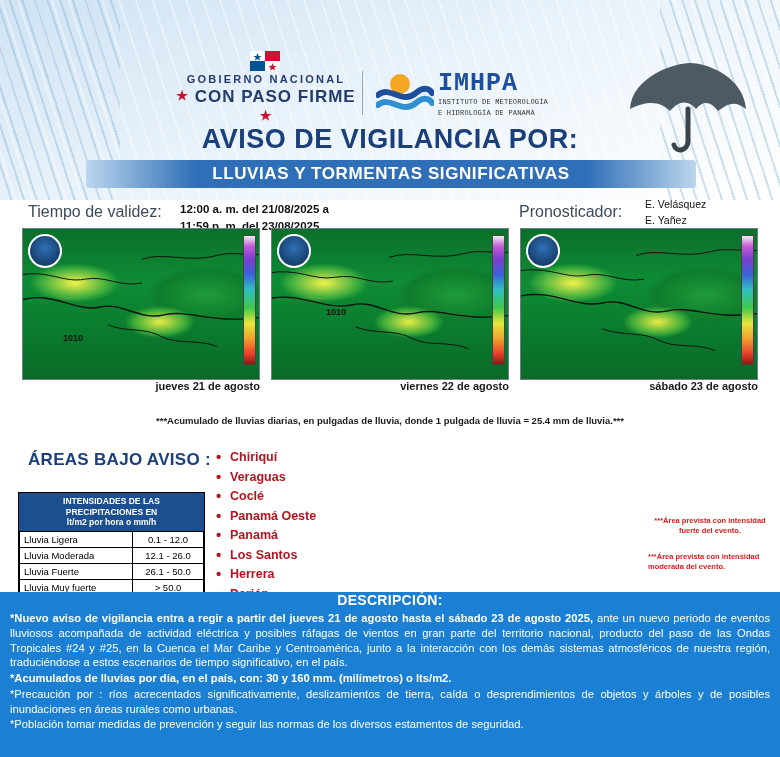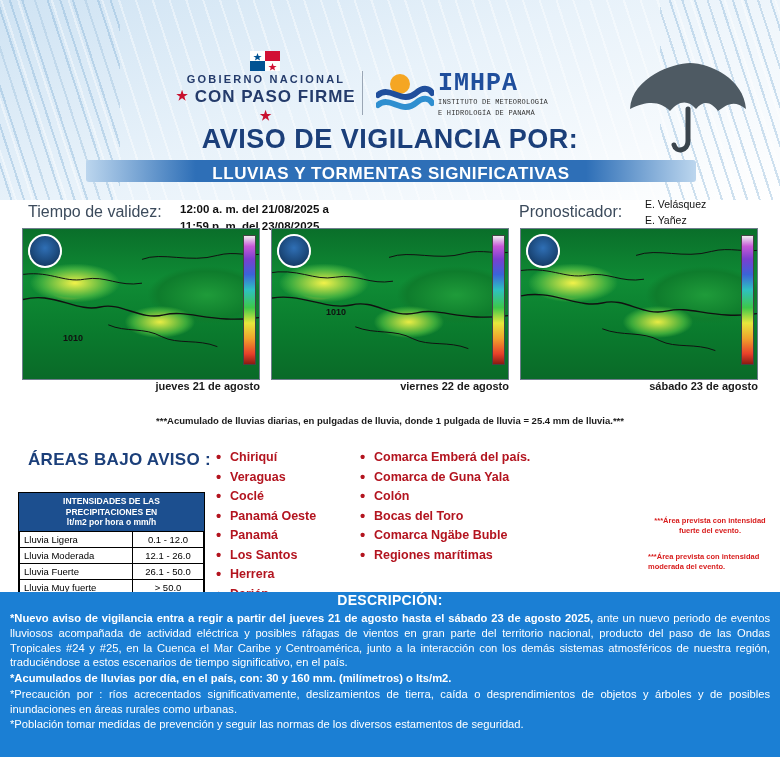--- a/index.html
+++ b/index.html
@@ -44,21 +44,21 @@
   .imhpa-txt .sm{font-size:7px;color:#333;letter-spacing:.2px;line-height:1.25;margin-top:2px;}
 
   .umbrella{position:absolute;right:28px;top:28px;width:130px;height:96px;}
 
   
   .title-main{
     position:absolute;left:0;top:124px;width:780px;text-align:center;
     font-size:27px;font-weight:bold;color:#1b3f7a;letter-spacing:.5px;
   }
   .title-band{
-    position:absolute;left:86px;top:160px;width:610px;height:22px;
+    position:absolute;left:86px;top:160px;width:610px;height:28px;
     background:linear-gradient(90deg,#bcd6ee 0%,#2e6fb7 18%,#2e6fb7 82%,#bcd6ee 100%);
     border-radius:3px;
   }
   .title-band span{
     display:block;text-align:center;line-height:28px;color:#ffffff;
     font-size:17px;font-weight:bold;letter-spacing:.6px;
   }
 
   
   .validity-label{position:absolute;left:28px;top:203px;font-size:16px;color:#3c4b5c;}
@@ -259,30 +259,20 @@
       <li>Veraguas</li>
       <li>Coclé</li>
       <li>Panamá Oeste</li>
       <li>Panamá</li>
       <li>Los Santos</li>
       <li>Herrera</li>
       <li>Darién</li>
     </ul>
   </div>
 
-  <div class="col col2">
-    <ul>
-      <li>Comarca Emberá            del país.</li>
-      <li>Comarca  de  Guna  Yala</li>
-      <li>Colón</li>
-      <li>Bocas del Toro</li>
-      <li>Comarca           Ngäbe  Buble</li>
-      <li>Regiones  marítimas</li>
-    </ul>
-  </div>
 
   <div class="itable">
     <div class="ihead">
       <div>INTENSIDADES DE LAS PRECIPITACIONES EN</div>
       <div>lt/m2 por hora o mm/h</div>
     </div>
     <table>
       <tbody>
           <tr>
         <td>Lluvia Ligera</td>

